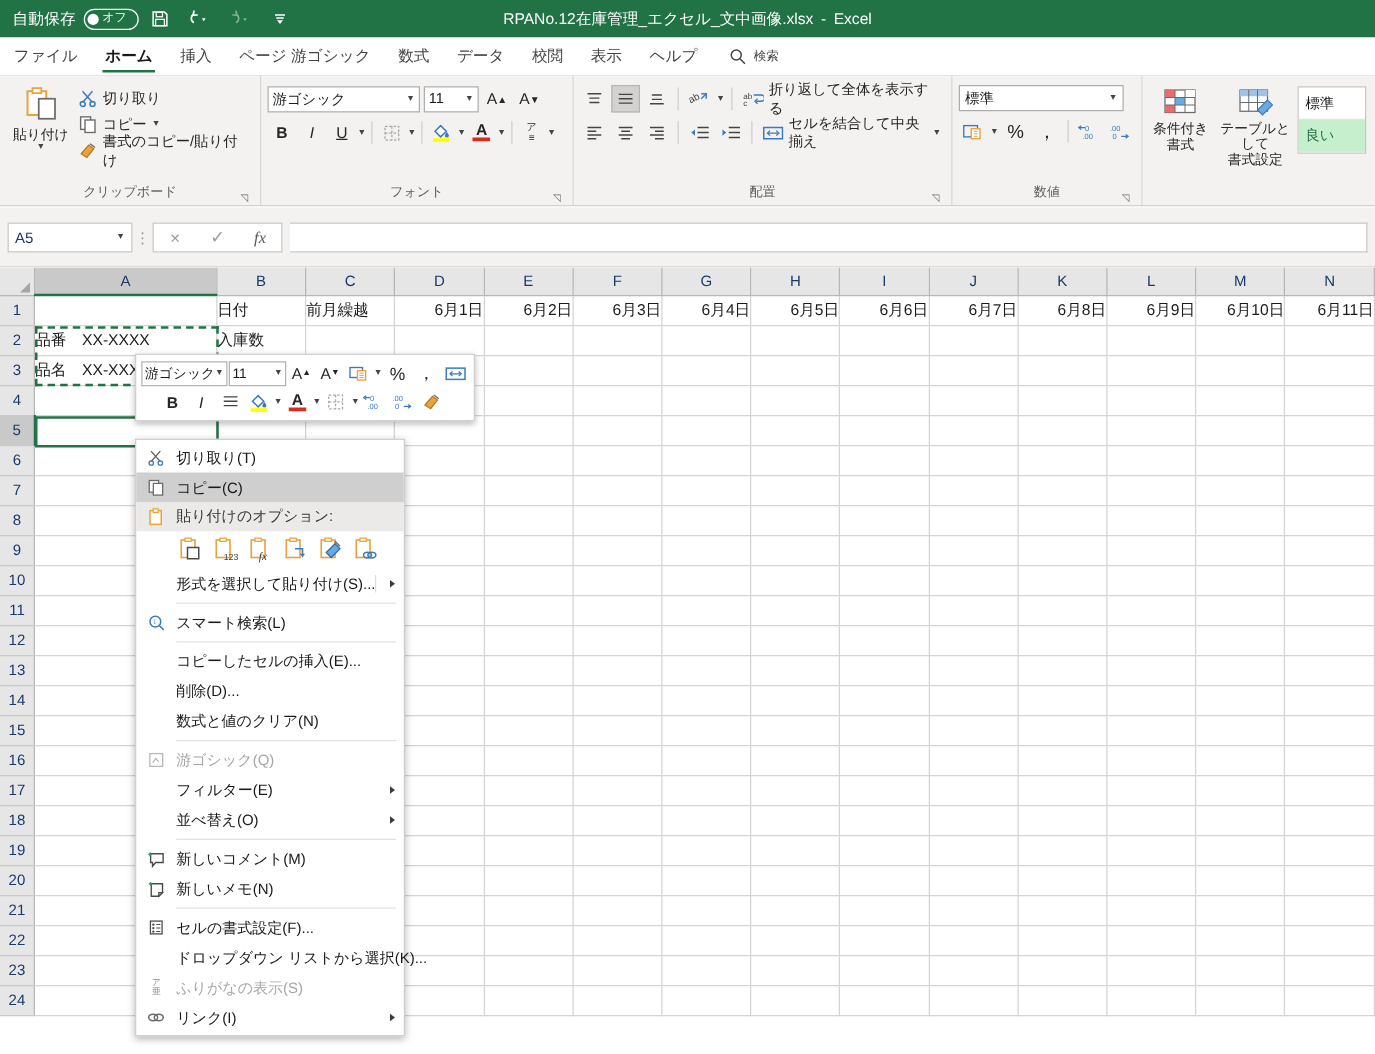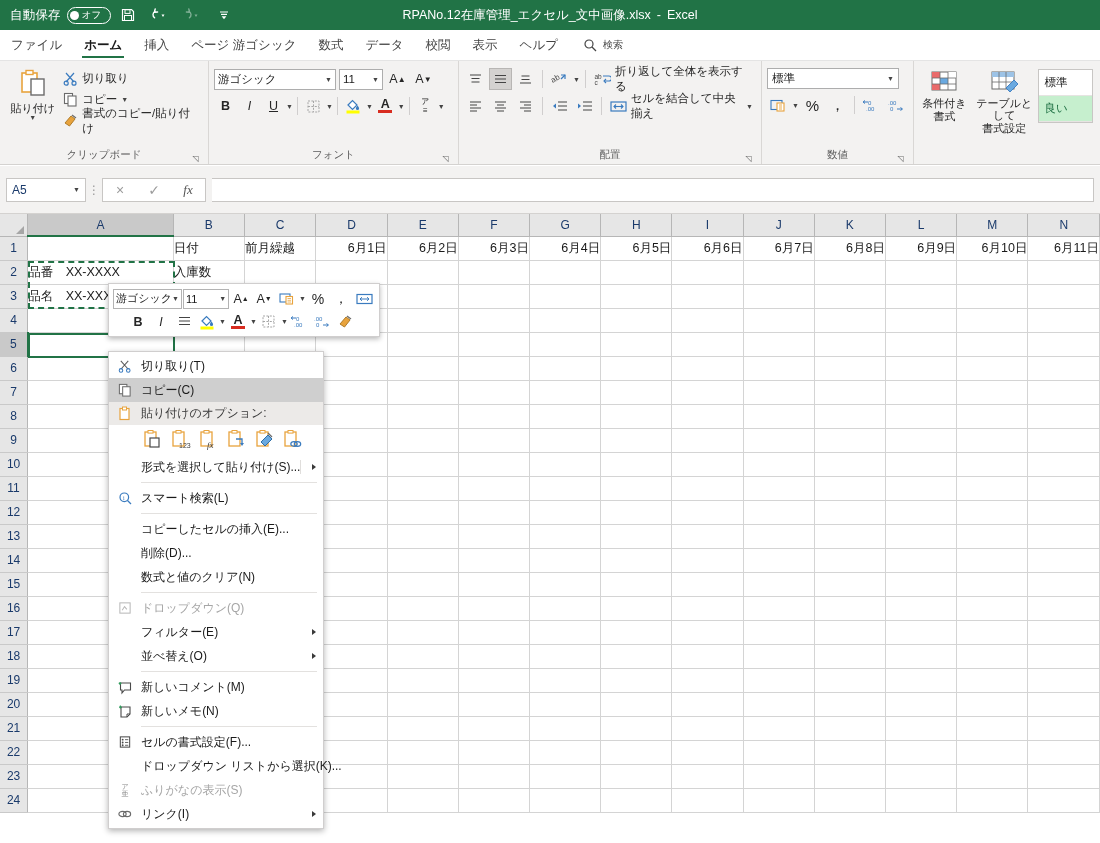--- a/index.html
+++ b/index.html
@@ -117,21 +117,21 @@
   }
   .stylecell.good { background: #c6efce; color: #1d6f42; }
 
   
   .formulabar {
     position: absolute; top: 166px; left: 0; width: 1100px; height: 48px;
     background: #f3f2f1; display: flex; align-items: center; padding: 0 6px;
     border-bottom: 1px solid #d4d2d0;
   }
   .namebox {
-    width: 80px; height: 24px; background: #fff; border: 1px solid #c8c6c4;
+    width: 100px; height: 24px; background: #fff; border: 1px solid #c8c6c4;
     display: flex; align-items: center; padding: 0 5px; font-size: 12px; color: #1a3a6b;
   }
   .namebox .txt { flex: 1; }
   .fbgrip { width: 16px; text-align: center; color: #9a9a9a; font-size: 12px; letter-spacing: 0; }
   .fbbtns { display: flex; align-items: center; height: 24px; background:#fff; border:1px solid #c8c6c4; }
   .fbbtn { width: 34px; height: 22px; display: flex; align-items: center; justify-content: center; color: #9c9c9c; font-size: 14px; }
   .fbinput {
     flex: 1; height: 24px; background: #fff; border: 1px solid #c8c6c4; border-left: none;
     margin-left: 6px; font-size: 12px; padding: 0 5px; display:flex; align-items:center;
   }
@@ -1328,21 +1328,21 @@
 
     <div class="mi-sep"></div>
 
     <div class="mi dis">
       <span class="mi-icon">
         <svg width="14" height="14" viewBox="0 0 15 15">
             <rect x="2" y="2" width="11" height="11" fill="none" stroke="#b8b8b8" stroke-width="1.1"></rect>
             <path d="M4.5 10 L7 6 L9.5 9" fill="none" stroke="#b8b8b8" stroke-width="1.1"></path>
           </svg>
       </span>
-      <span class="mi-lbl">ドロップダウン(Q)</span>
+      <span class="mi-lbl">游ゴシック(Q)</span>
     </div>
 
     <div class="mi">
       <span class="mi-icon"></span>
       <span class="mi-lbl">フィルター(E)</span>
       <span class="mi-arrow"><i class="arrowR"></i></span>
     </div>
 
     <div class="mi">
       <span class="mi-icon"></span>

